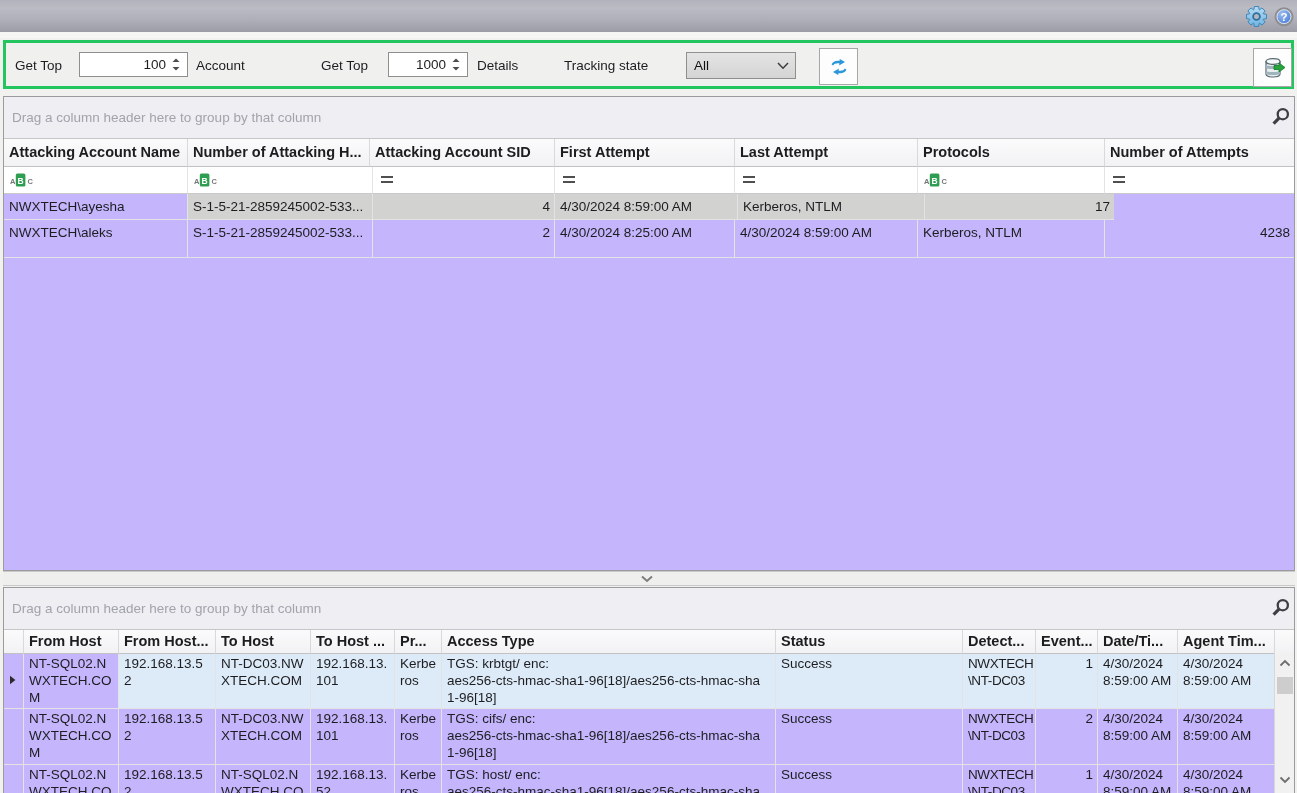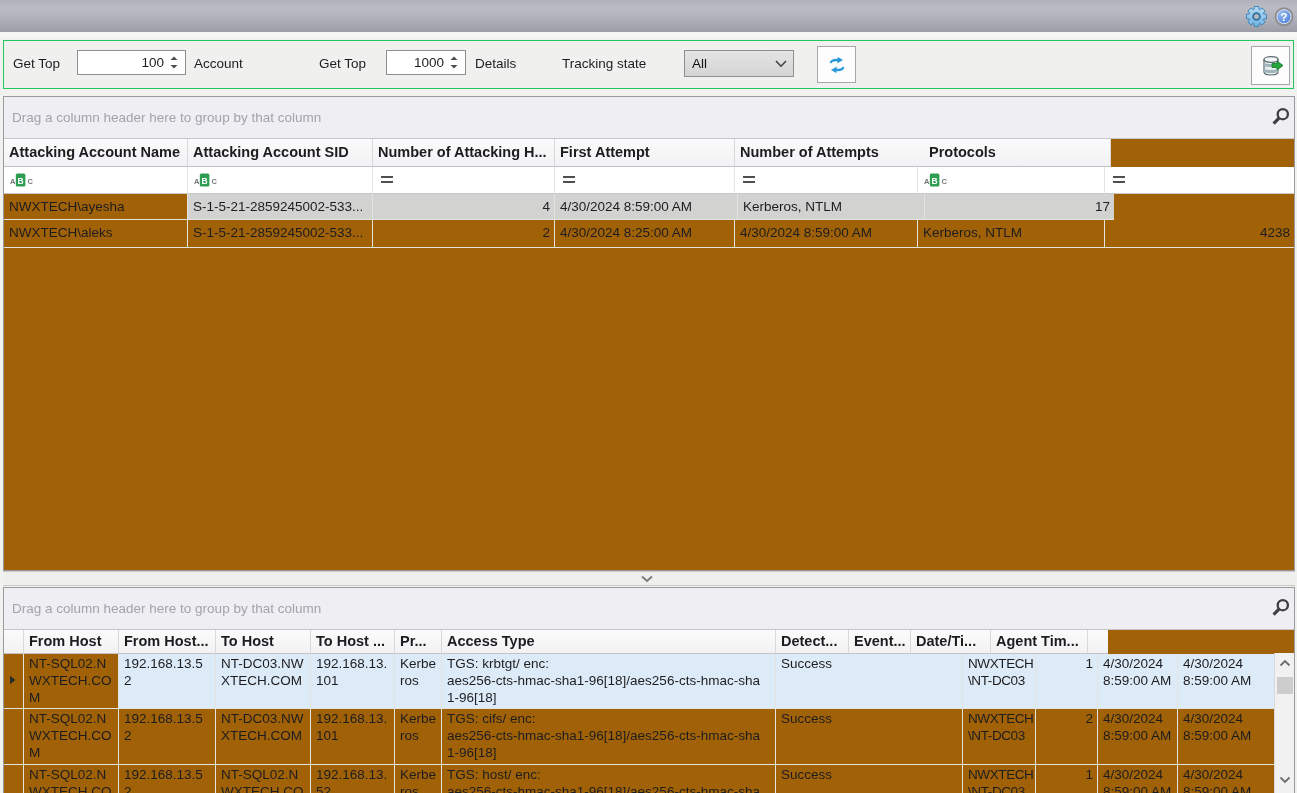--- a/index.html
+++ b/index.html
@@ -3,30 +3,30 @@
 <meta charset="utf-8">
 <style>
 *{margin:0;padding:0;box-sizing:border-box}
 html,body{width:1297px;height:793px;overflow:hidden}
 body{font-family:"Liberation Sans",sans-serif;font-size:13.5px;color:#1d1d20;background:#f1f1f0;position:relative}
 .abs{position:absolute}
 
 #title{left:0;top:0;width:1297px;height:32px;background:linear-gradient(180deg,#b2b2bc 0%,#bbbbc4 25%,#b0b0ba 60%,#9b9ca6 100%);}
 #title .txt{position:absolute;left:4px;top:5px;font-size:20px;font-weight:bold;color:#fbfbfd;text-shadow:0 1px 1px rgba(90,90,100,.35)}
 
-#toolbar{left:3px;top:40px;width:1291px;height:49px;background:#f0f0ef;border:1px solid #22c55e}
+#toolbar{left:3px;top:40px;width:1291px;height:49px;background:#f0f0ef;border:3px solid #22c55e}
 .tlabel{position:absolute;top:15px;font-size:13.5px;color:#1d1d20}
 .spin{position:absolute;top:9px;height:25px;background:#fff;border:1px solid #8f8f8f}
 .spin .val{position:absolute;right:21px;top:4px;font-size:13.5px}
 .sarr{position:absolute;right:5px;width:12px;height:23px}
 .combo{position:absolute;left:680px;top:9px;width:110px;height:27px;border:1px solid #8f8f8f;background:linear-gradient(180deg,#e4e4e4,#d4d4d4)}
 .combo .ctxt{position:absolute;left:7px;top:5px;font-size:13.5px;color:#111}
 .tbtn{position:absolute;background:#fdfdfe;border:1px solid #a7a7a7}
 
-.panel{position:absolute;left:3px;width:1292px;border:1px solid #9b9b9e;background:#a16207;overflow:hidden}
+.panel{position:absolute;left:3px;width:1292px;border:1px solid #9b9b9e;background:#c4b5fd;overflow:hidden}
 .gp{position:relative;height:42px;background:#eeeef3;border-bottom:1px solid #c6c6c9}
 .gp .gtxt{position:absolute;left:8px;top:13px;color:#a2a3ab;font-size:13.5px}
 .gp svg{position:absolute;right:4px;top:10px}
 .grow{display:flex;width:100%}
 .hc{flex:none;font-weight:bold;font-size:14.5px;padding:5px 4px 0 5px;background:linear-gradient(180deg,#fbfbfc,#f2f2f4);border-right:1px solid #d9d9db;border-bottom:1px solid #c2c2c5;white-space:nowrap;overflow:hidden}
 .fc{flex:none;position:relative;background:#fff;border-right:1px solid #e4e4e6;border-bottom:1px solid #c9c9cb}
 .dc{flex:none;padding:5px 4px 0 5px;border-right:1px solid #e3e3e4;border-bottom:1px solid #e3e3e4;white-space:nowrap;overflow:hidden}
 .num{text-align:right}
 .g1sel{background:#d2d2d1}
 
@@ -115,25 +115,26 @@
 <div class="panel" style="top:96px;height:475px">
   <div class="gp">
     <div class="gtxt">Drag a column header here to group by that column</div>
     <svg width="19" height="19" viewBox="0 0 19 19">
         <circle cx="11.8" cy="7.2" r="5.1" fill="none" stroke="#3f3f42" stroke-width="2.3"></circle>
         <path d="M8 11.2 L2.6 16.6" stroke="#3f3f42" stroke-width="3.2"></path>
       </svg>
   </div>
   <div class="grow" style="height:28px">
     <div class="hc" style="width:184px">Attacking Account Name</div>
+    <div class="hc" style="width:182px">Number of Attacking H...</div>
     <div class="hc" style="width:185px">Attacking Account SID</div>
-    <div class="hc" style="width:182px">Number of Attacking H...</div>
     <div class="hc" style="width:180px">First Attempt</div>
+    <div class="hc" style="width:183px">Last Attempt</div>
+    <div class="hc" style="width:187px">Protocols</div>
     <div class="hc" style="width:189px;border-right:none">Number of Attempts</div>
-    <div class="hc" style="width:187px">Protocols</div>
   </div>
   <div class="grow" style="height:27px">
     <div class="fc" style="width:184px">
         <span class="abc"><svg width="28" height="14" viewBox="0 0 28 14">
             <text x="1" y="10.5" font-size="7.5" font-weight="bold" fill="#757578" font-family="Liberation Sans">A</text>
             <rect x="6.8" y="0.5" width="9.6" height="13" rx="1.5" fill="#2f9e52"></rect>
             <text x="8.6" y="10.5" font-size="8.5" font-weight="bold" fill="#fff" font-family="Liberation Sans">B</text>
             <text x="18.6" y="10.5" font-size="7.5" font-weight="bold" fill="#757578" font-family="Liberation Sans">C</text>
           </svg></span>
       </div>
@@ -167,21 +168,21 @@
       </div>
   </div>
   <div class="grow" style="height:26px">
     <div class="dc" style="width:184px">NWXTECH\ayesha</div>
     <div class="dc g1sel" style="width:185px">S-1-5-21-2859245002-533...</div>
     <div class="dc g1sel num" style="width:182px">4</div>
     <div class="dc g1sel" style="width:183px">4/30/2024 8:59:00 AM</div>
     <div class="dc g1sel" style="width:187px">Kerberos, NTLM</div>
     <div class="dc g1sel num" style="width:189px;border-right:none">17</div>
   </div>
-  <div class="grow" style="height:28px">
+  <div class="grow" style="height:38px">
     <div class="dc" style="width:184px">NWXTECH\aleks</div>
     <div class="dc" style="width:185px">S-1-5-21-2859245002-533...</div>
     <div class="dc num" style="width:182px">2</div>
     <div class="dc" style="width:180px">4/30/2024 8:25:00 AM</div>
     <div class="dc" style="width:183px">4/30/2024 8:59:00 AM</div>
     <div class="dc" style="width:187px">Kerberos, NTLM</div>
     <div class="dc num" style="width:189px;border-right:none">4238</div>
   </div>
 </div>
 
@@ -200,20 +201,21 @@
       </svg>
   </div>
   <div class="grow" style="height:24px">
     <div class="hc" style="width:20px;padding:0"></div>
     <div class="hc" style="width:95px;padding-top:3px">From Host</div>
     <div class="hc" style="width:97px;padding-top:3px">From Host...</div>
     <div class="hc" style="width:95px;padding-top:3px">To Host</div>
     <div class="hc" style="width:84px;padding-top:3px">To Host ...</div>
     <div class="hc" style="width:47px;padding-top:3px">Pr...</div>
     <div class="hc" style="width:334px;padding-top:3px">Access Type</div>
+    <div class="hc" style="width:187px;padding-top:3px">Status</div>
     <div class="hc" style="width:73px;padding-top:3px">Detect...</div>
     <div class="hc" style="width:62px;padding-top:3px">Event...</div>
     <div class="hc" style="width:80px;padding-top:3px">Date/Ti...</div>
     <div class="hc" style="width:97px;padding-top:3px">Agent Tim...</div>
     <div class="hc" style="width:20px;border-right:none;padding:0"></div>
   </div>
   <div class="grow" style="height:55px">
     <div class="dc2" style="width:20px;padding:0;position:relative">
         <svg style="position:absolute;left:5px;top:21px" width="7" height="10" viewBox="0 0 7 10">
           <path d="M1 0.8 L6.4 5 L1 9.2 Z" fill="#2b2b2b"></path>

